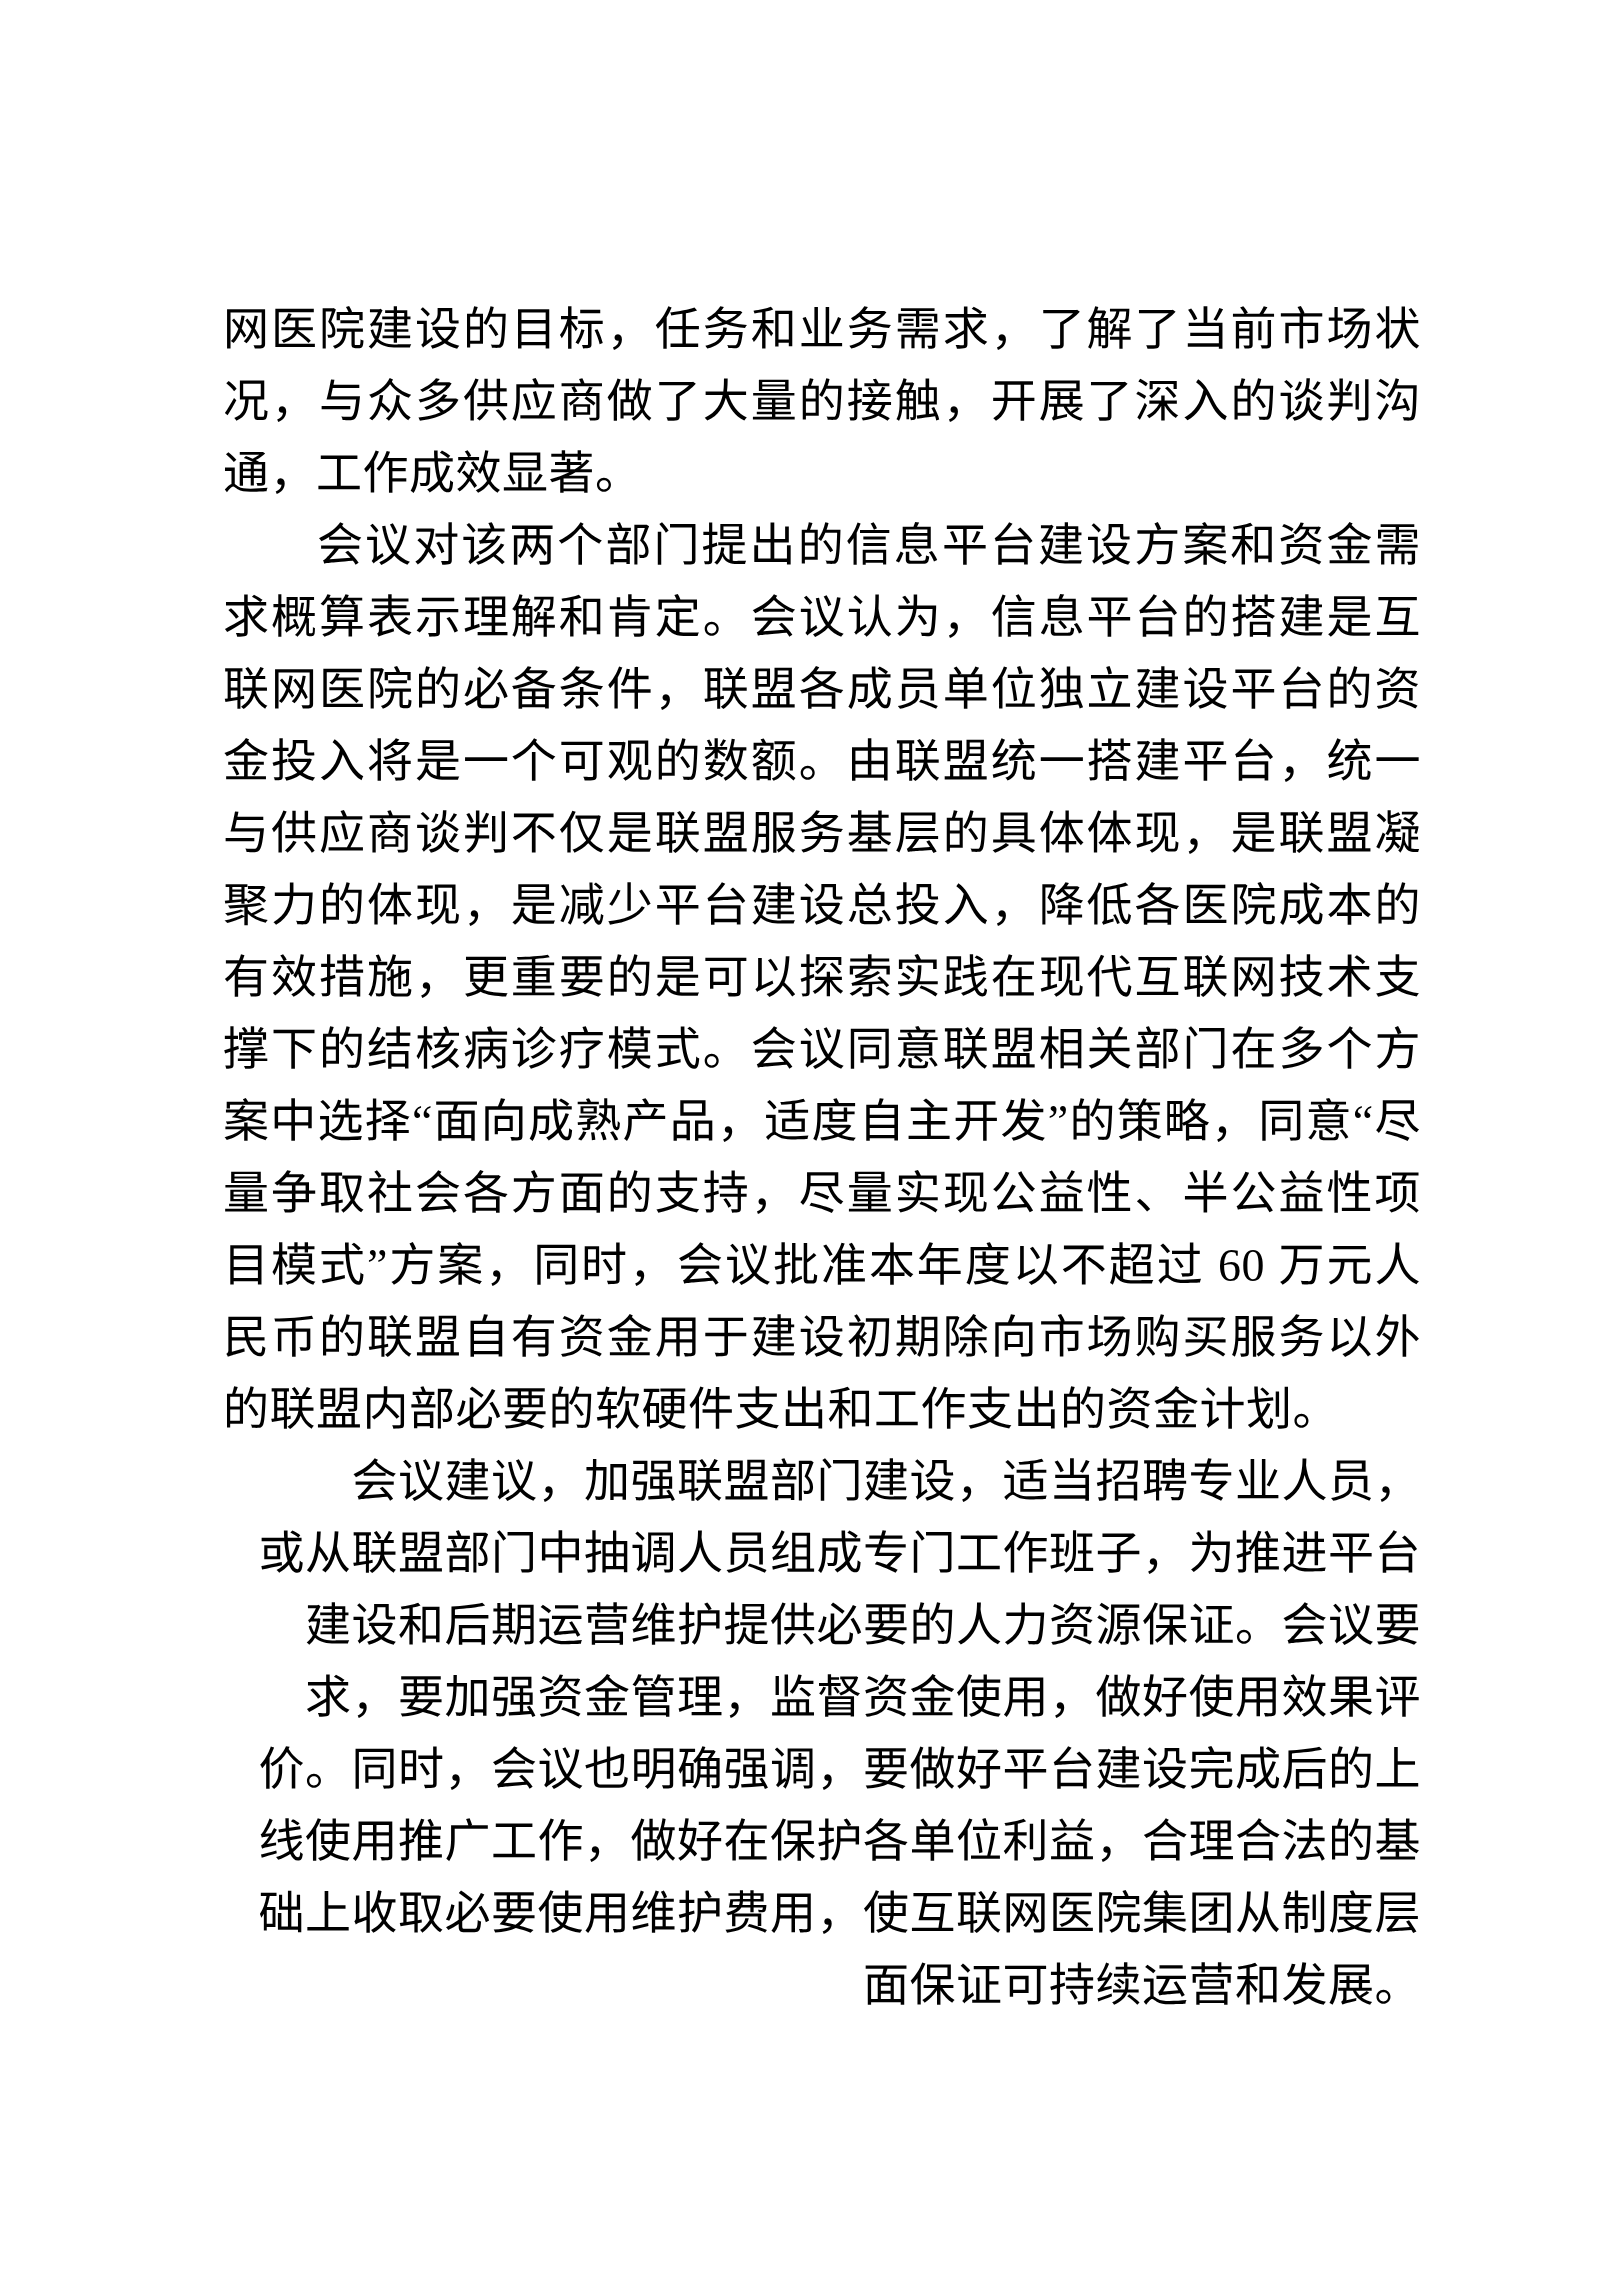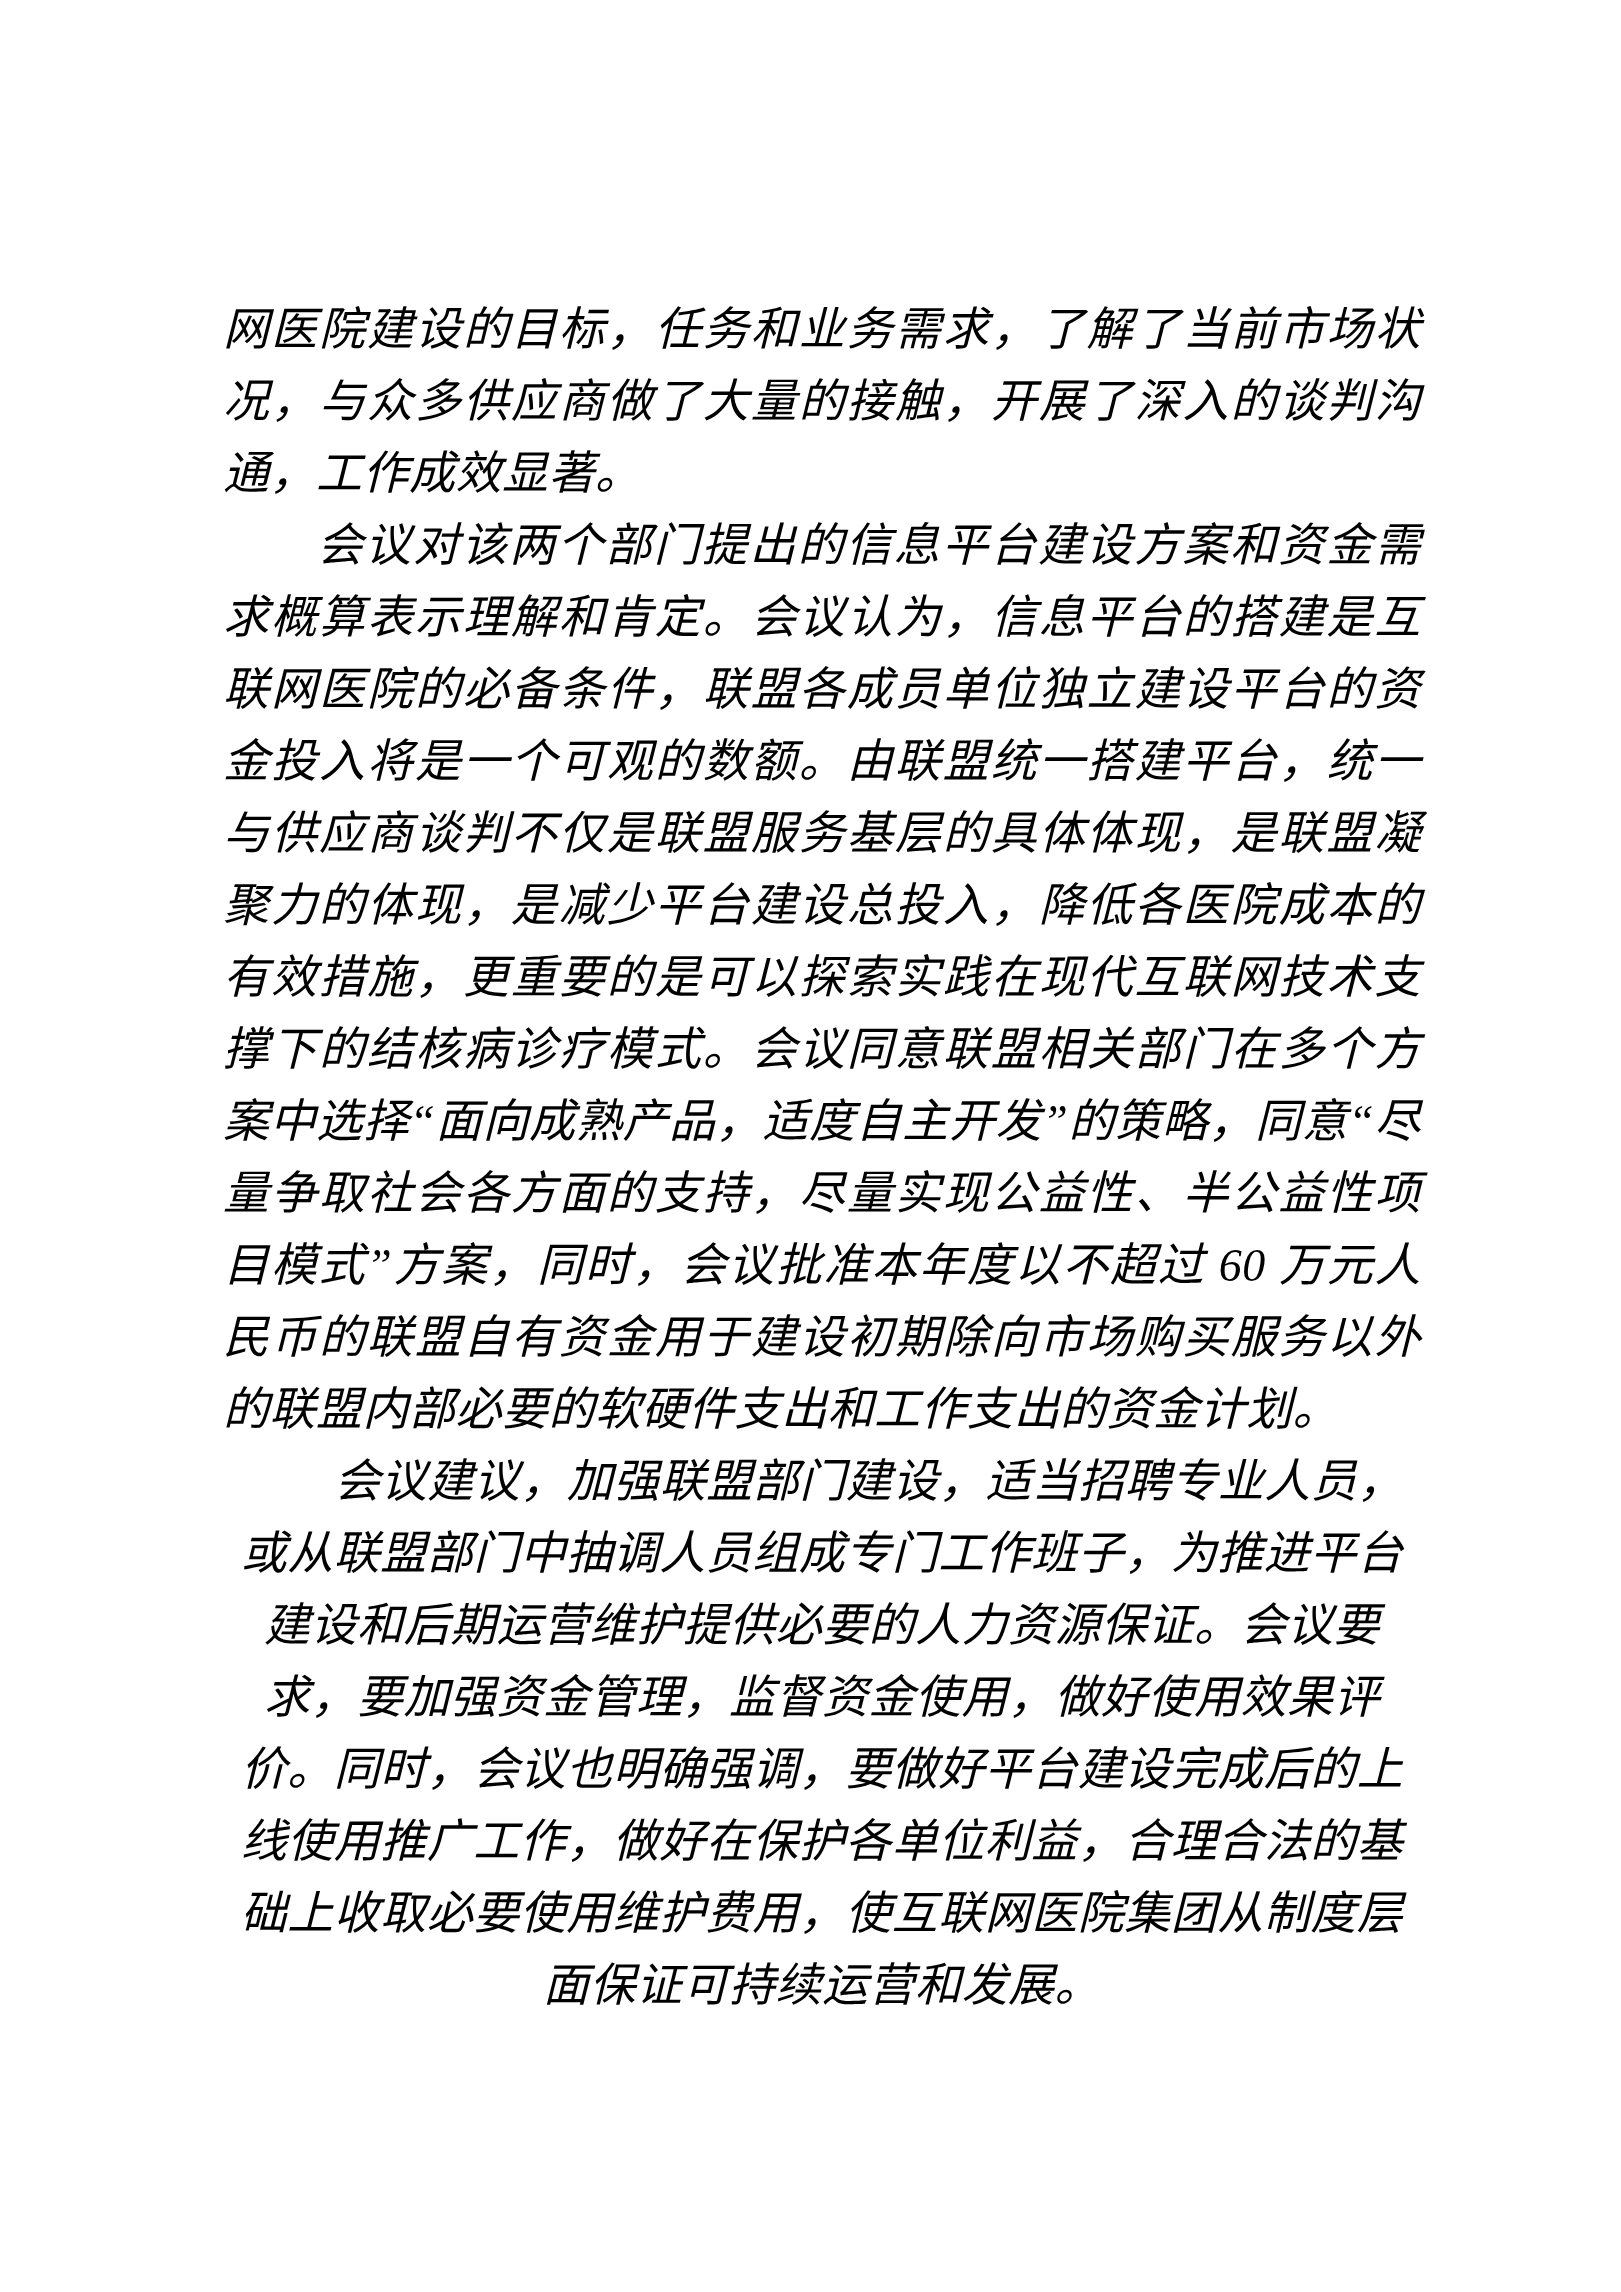--- a/index.html
+++ b/index.html
@@ -30,31 +30,30 @@
     margin: 0;
     padding: 0;
     font-family: "Liberation Serif", "DejaVu Serif", serif;
     font-size: 46px;
     line-height: 72px;
     color: #000000;
     text-align: justify;
     text-justify: inter-ideograph;
     letter-spacing: 0.5px;
     font-weight: 400;
-    font-style: italic;
     -webkit-font-smoothing: antialiased;
   }
 
   .doc-para.indent {
     text-indent: 94px;
   }
 
   
   .doc-para:last-child {
-    text-align: center;
+    text-align: right;
   }
 </style>
 </head>
 <body>
 
 <div class="page">
   <div class="doc-body">
 
     <p class="doc-para">网医院建设的目标，任务和业务需求，了解了当前市场状况，与众多供应商做了大量的接触，开展了深入的谈判沟通，工作成效显著。</p>
 

